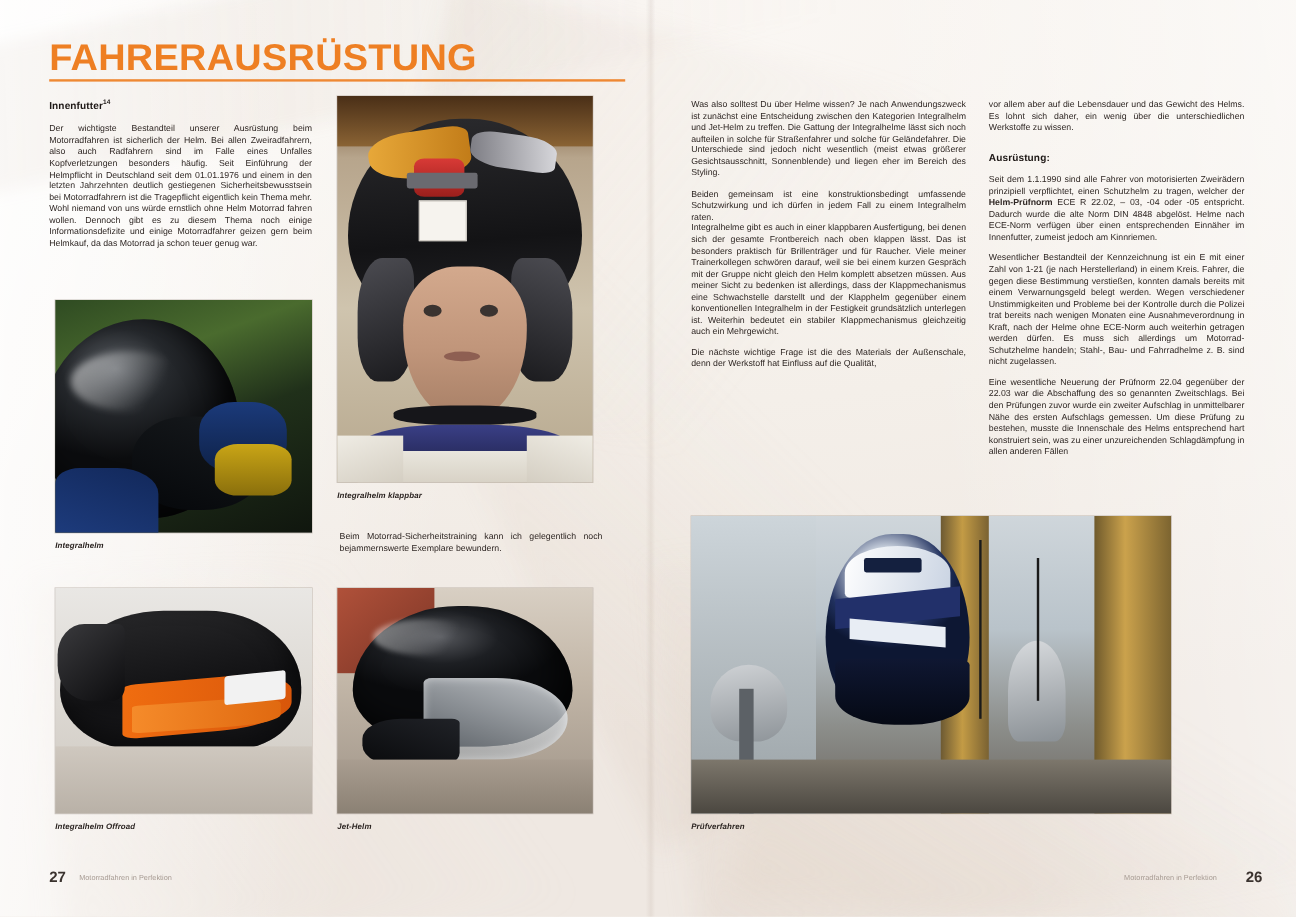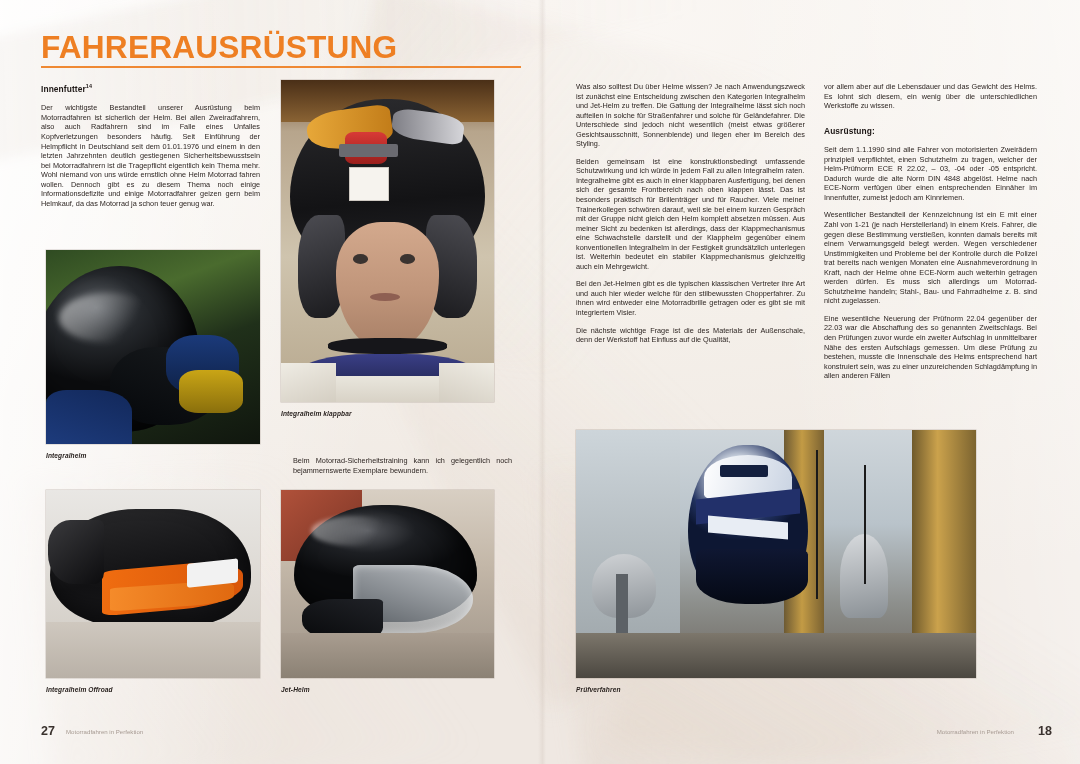--- a/index.html
+++ b/index.html
@@ -38,21 +38,21 @@
     transform:scaleX(1.02);transform-origin:left center;
   }
   #headrule{position:absolute;left:41px;top:66px;width:480px;height:2px;background:#ee7f23;opacity:.92;}
 
   
   .col{position:absolute;color:#2e2623;font-size:7.3px;line-height:9.55px;text-align:justify;}
   .col p{margin:0 0 8px 0;}
   .col p:last-child{margin-bottom:0;}
   .subhead{font-weight:bold;font-size:8.4px;color:#1d1715;margin:0 0 9px 0;letter-spacing:.1px;}
   .subhead sup{font-size:5.4px;font-weight:bold;}
-  .inlinebold{font-weight:normal;}
+  .inlinebold{font-weight:bold;}
 
   
   .photo{position:absolute;overflow:hidden;background:#cfc9c4;
          box-shadow:0 0 0 0.5px rgba(120,105,95,.35);}
   .cap{position:absolute;font-size:6.6px;font-style:italic;font-weight:bold;color:#2a2320;letter-spacing:.1px;}
 
   
   .folio{position:absolute;font-size:12.5px;font-weight:bold;color:#3a322e;}
   .footnote{position:absolute;font-size:6.1px;color:#9c9golf;}
   .footnote{color:#a79b93;}
@@ -125,46 +125,45 @@
   <div class="el" style="left:56%;top:54%;width:7%;height:3%;background:#3a3330;border-radius:50%;"></div>
   <div class="el" style="left:42%;top:66%;width:14%;height:2.5%;background:#8e5f52;border-radius:50%;"></div>
   <div class="el" style="left:22%;top:80%;width:56%;height:5%;background:#16161a;border-radius:40%;"></div>
   <div class="el" style="left:8%;top:85%;width:84%;height:15%;background:linear-gradient(180deg,#3a3f86 0%,#2b2f66 45%,#e9e6dd 46%,#d8d2c6 100%);border-radius:40% 40% 0 0;"></div>
   <div class="el" style="left:0;top:88%;width:26%;height:12%;background:linear-gradient(160deg,#efece4,#d4cec2);"></div>
   <div class="el" style="left:74%;top:88%;width:26%;height:12%;background:linear-gradient(200deg,#efece4,#d4cec2);"></div>
 
 </div>
 <div class="cap" style="left:281px;top:410px;">Integralhelm klappbar</div>
 
-<div class="col" style="left:293px;top:442px;width:219px;margin-top:14px;">
+<div class="col" style="left:283px;top:442px;width:219px;">
   <p>Beim Motorrad-Sicherheitstraining kann ich gelegentlich noch bejammernswerte Exemplare bewundern.</p>
 </div>
 
 <div class="photo" style="left:281px;top:490px;width:213px;height:188px;">
   <div class="ph-sky" style="background:linear-gradient(180deg,#d8cfc3 0%,#c3b7a8 40%,#9e9387 100%);"></div>
   <div class="el" style="left:0;top:0;width:38%;height:38%;background:linear-gradient(140deg,#b0513a,#7a3425);"></div>
   <div class="el" style="left:6%;top:8%;width:86%;height:62%;border-radius:48% 48% 40% 40%/60% 60% 40% 40%;background:radial-gradient(55% 40% at 40% 22%,#55575c 0%,#1d1f23 48%,#0a0b0d 100%);box-shadow:inset -10px -14px 26px rgba(0,0,0,.7);"></div>
   <div class="el" style="left:14%;top:14%;width:40%;height:16%;border-radius:50%;background:linear-gradient(120deg,rgba(255,255,255,.5),rgba(255,255,255,0) 75%);filter:blur(2px);"></div>
   <div class="el" style="left:34%;top:40%;width:56%;height:36%;border-radius:6% 50% 50% 10%;background:linear-gradient(200deg,rgba(222,226,230,.85),rgba(150,160,170,.55));box-shadow:inset 0 0 8px rgba(255,255,255,.5);"></div>
   <div class="el" style="left:10%;top:58%;width:38%;height:22%;border-radius:40% 8% 30% 46%;background:linear-gradient(200deg,#202227,#08090b);"></div>
   <div class="el" style="left:0;top:76%;width:100%;height:24%;background:linear-gradient(180deg,#a99d90,#8b8174);"></div>
 
 </div>
 <div class="cap" style="left:281px;top:686px;">Jet-Helm</div>
 
 <div class="col" style="left:576px;top:82px;width:229px;">
   <p>Was also solltest Du über Helme wissen? Je nach Anwendungszweck ist zunächst eine Entscheidung zwischen den Kategorien Integralhelm und Jet-Helm zu treffen. Die Gattung der Integralhelme lässt sich noch aufteilen in solche für Straßenfahrer und solche für Geländefahrer. Die Unterschiede sind jedoch nicht wesentlich (meist etwas größerer Gesichtsausschnitt, Sonnenblende) und liegen eher im Bereich des Styling.</p>
-  <p style="margin-bottom:0;">Beiden gemeinsam ist eine konstruktionsbedingt umfassende Schutzwirkung und ich würde in jedem Fall zu allen Integralhelm raten.</p>
+  <p style="margin-bottom:0;">Beiden gemeinsam ist eine konstruktionsbedingt umfassende Schutzwirkung und ich dürfen in jedem Fall zu einem Integralhelm raten.</p>
   <p>Integralhelme gibt es auch in einer klappbaren Ausfertigung, bei denen sich der gesamte Frontbereich nach oben klappen lässt. Das ist besonders praktisch für Brillenträger und für Raucher. Viele meiner Trainerkollegen schwören darauf, weil sie bei einem kurzen Gespräch mit der Gruppe nicht gleich den Helm komplett absetzen müssen. Aus meiner Sicht zu bedenken ist allerdings, dass der Klappmechanismus eine Schwachstelle darstellt und der Klapphelm gegenüber einem konventionellen Integralhelm in der Festigkeit grundsätzlich unterlegen ist. Weiterhin bedeutet ein stabiler Klappmechanismus gleichzeitig auch ein Mehrgewicht.</p>
-  <p>Bei den Jet-Helmen gibt es die typischen klassischen Vertreter ihre Art und auch hier wieder welche für den stilbewussten Chopperfahrer. Zu ihnen wird entweder eine Motorradbrille getragen oder es gibt sie mit integriertem Visier.</p>
   <p>Die nächste wichtige Frage ist die des Materials der Außenschale, denn der Werkstoff hat Einfluss auf die Qualität,</p>
 </div>
 
 <div class="col" style="left:824px;top:82px;width:213px;">
-  <p>vor allem aber auf die Lebensdauer und das Gewicht des Helms. Es lohnt sich diesem, ein wenig über die unterschiedlichen Werkstoffe zu wissen.</p>
+  <p>vor allem aber auf die Lebensdauer und das Gewicht des Helms. Es lohnt sich daher, ein wenig über die unterschiedlichen Werkstoffe zu wissen.</p>
   <div class="subhead" style="margin-top:16px;">Ausrüstung:</div>
   <p id="c4p1">Seit dem 1.1.1990 sind alle Fahrer von motorisierten Zweirädern prinzipiell verpflichtet, einen Schutzhelm zu tragen, welcher der <span class="inlinebold">Helm-Prüfnorm</span> ECE R 22.02, – 03, -04 oder -05 entspricht. Dadurch wurde die alte Norm DIN 4848 abgelöst. Helme nach ECE-Norm verfügen über einen entsprechenden Einnäher im Innenfutter, zumeist jedoch am Kinnriemen.</p>
   <p>Wesentlicher Bestandteil der Kennzeichnung ist ein E mit einer Zahl von 1-21 (je nach Herstellerland) in einem Kreis. Fahrer, die gegen diese Bestimmung verstießen, konnten damals bereits mit einem Verwarnungsgeld belegt werden. Wegen verschiedener Unstimmigkeiten und Probleme bei der Kontrolle durch die Polizei trat bereits nach wenigen Monaten eine Ausnahmeverordnung in Kraft, nach der Helme ohne ECE-Norm auch weiterhin getragen werden dürfen. Es muss sich allerdings um Motorrad-Schutzhelme handeln; Stahl-, Bau- und Fahrradhelme z. B. sind nicht zugelassen.</p>
   <p>Eine wesentliche Neuerung der Prüfnorm 22.04 gegenüber der 22.03 war die Abschaffung des so genannten Zweitschlags. Bei den Prüfungen zuvor wurde ein zweiter Aufschlag in unmittelbarer Nähe des ersten Aufschlags gemessen. Um diese Prüfung zu bestehen, musste die Innenschale des Helms entsprechend hart konstruiert sein, was zu einer unzureichenden Schlagdämpfung in allen anderen Fällen</p>
 </div>
 
 <div class="photo" style="left:576px;top:430px;width:400px;height:248px;">
   <div class="ph-sky" style="background:linear-gradient(180deg,#cfd6db 0%,#b9c3ca 38%,#8d8f8c 70%,#6a655d 100%);"></div>
   <div class="el" style="left:0;top:0;width:26%;height:100%;background:linear-gradient(180deg,#cdd5da,#9aa2a6);"></div>
   <div class="el" style="left:52%;top:0;width:10%;height:100%;background:linear-gradient(90deg,#6d5a33,#c39b45 45%,#7a6232);"></div>
@@ -181,13 +180,13 @@
   <div class="el" style="left:0;top:82%;width:100%;height:18%;background:linear-gradient(180deg,#7d776c,#4b4740);"></div>
   <div class="el" style="left:60%;top:8%;width:2px;height:60%;background:#1a1a1a;"></div>
   <div class="el" style="left:72%;top:14%;width:2px;height:48%;background:#1a1a1a;"></div>
 
 </div>
 <div class="cap" style="left:576px;top:686px;">Prüfverfahren</div>
 
 <div class="folio" style="left:41px;top:724px;">27</div>
 <div class="footnote" style="left:66px;top:728px;">Motorradfahren in Perfektion</div>
 <div class="footnote" style="right:66px;top:728px;text-align:right;">Motorradfahren in Perfektion</div>
-<div class="folio" style="right:28px;top:724px;">18</div>
+<div class="folio" style="right:28px;top:724px;">26</div>
 
 </body></html>

